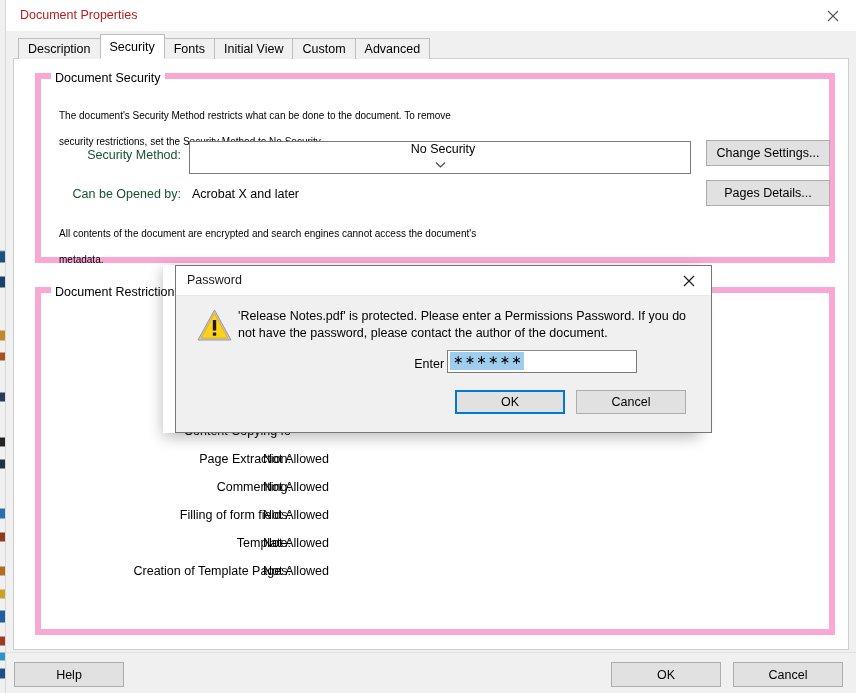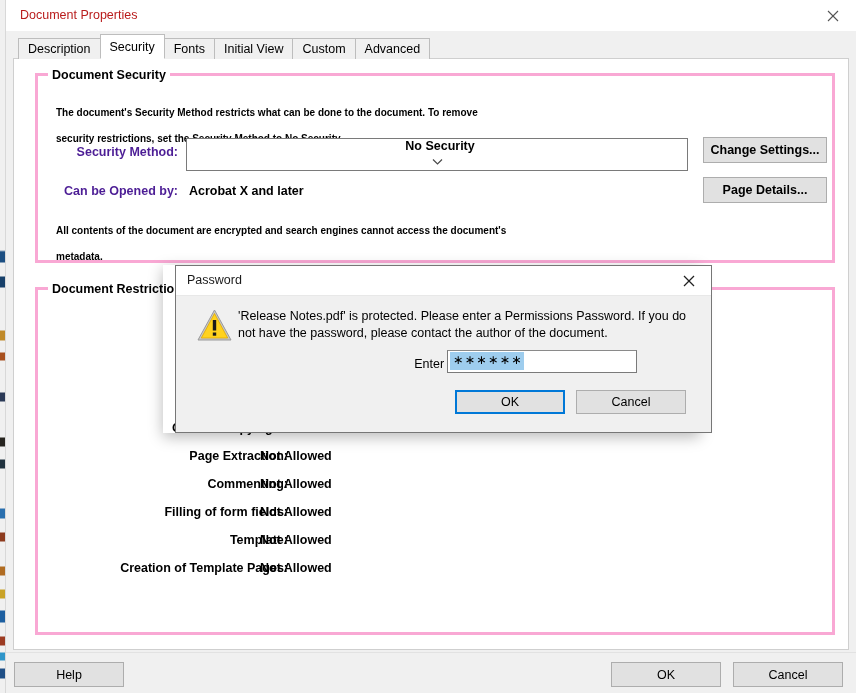--- a/index.html
+++ b/index.html
@@ -136,23 +136,22 @@
     width: 836px;
     height: 592px;
     background: #ffffff;
     border: 1px solid #cfcfcf;
     box-sizing: border-box;
   }
 
   
   .group {
     position: absolute;
-    border: 3px solid #f9a8d4;
-    box-sizing: border-box;
-    font-weight: bold;
+    border: 6px solid #f9a8d4;
+    box-sizing: border-box;
   }
   .group-title {
     position: absolute;
     top: -8px;
     left: 10px;
     background: #ffffff;
     padding: 0 4px;
     font-size: 12.5px;
     color: #000;
     white-space: nowrap;
@@ -165,21 +164,21 @@
     font-size: 10px;
     line-height: 26px;
     color: #000;
     white-space: pre-line;
   }
 
   .form-label {
     position: absolute;
     font-size: 12.5px;
     text-align: right;
-    color: #4c1d95;
+    color: #14532d;
   }
   .form-value {
     position: absolute;
     font-size: 12.5px;
     color: #000;
   }
 
   .combo {
     position: absolute;
     height: 33px;
@@ -381,21 +380,21 @@
             <polyline points="1,1.5 5.5,6 10,1.5" fill="none" stroke="#4a4a4a" stroke-width="1.2"></polyline>
           </svg>
         </div>
       </div>
 
       <div class="btn" style="left:665px; top:61px; width:124px; height:26px;">Change Settings...</div>
 
       <div class="form-label" style="left:10px; top:108px; width:130px;">Can be Opened by:</div>
       <div class="form-value" style="left:151px; top:108px;">Acrobat X and later</div>
 
-      <div class="btn" style="left:665px; top:101px; width:124px; height:26px;">Page Details...</div>
+      <div class="btn" style="left:665px; top:101px; width:124px; height:26px;">Pages Details...</div>
 
       <div class="para" style="left:18px; top:142px; width:720px;">All contents of the document are encrypted and search engines cannot access the document's
 metadata.</div>
     </div>
 
     <div class="group" id="group-restrictions">
       <div class="group-title">Document Restrictions S</div>
 
       <div class="restr-label" style="left:0px;  top:47px;  width:250px;">Changing t</div>
       <div class="restr-label" style="left:0px;  top:75px;  width:250px;">Docum</div>

